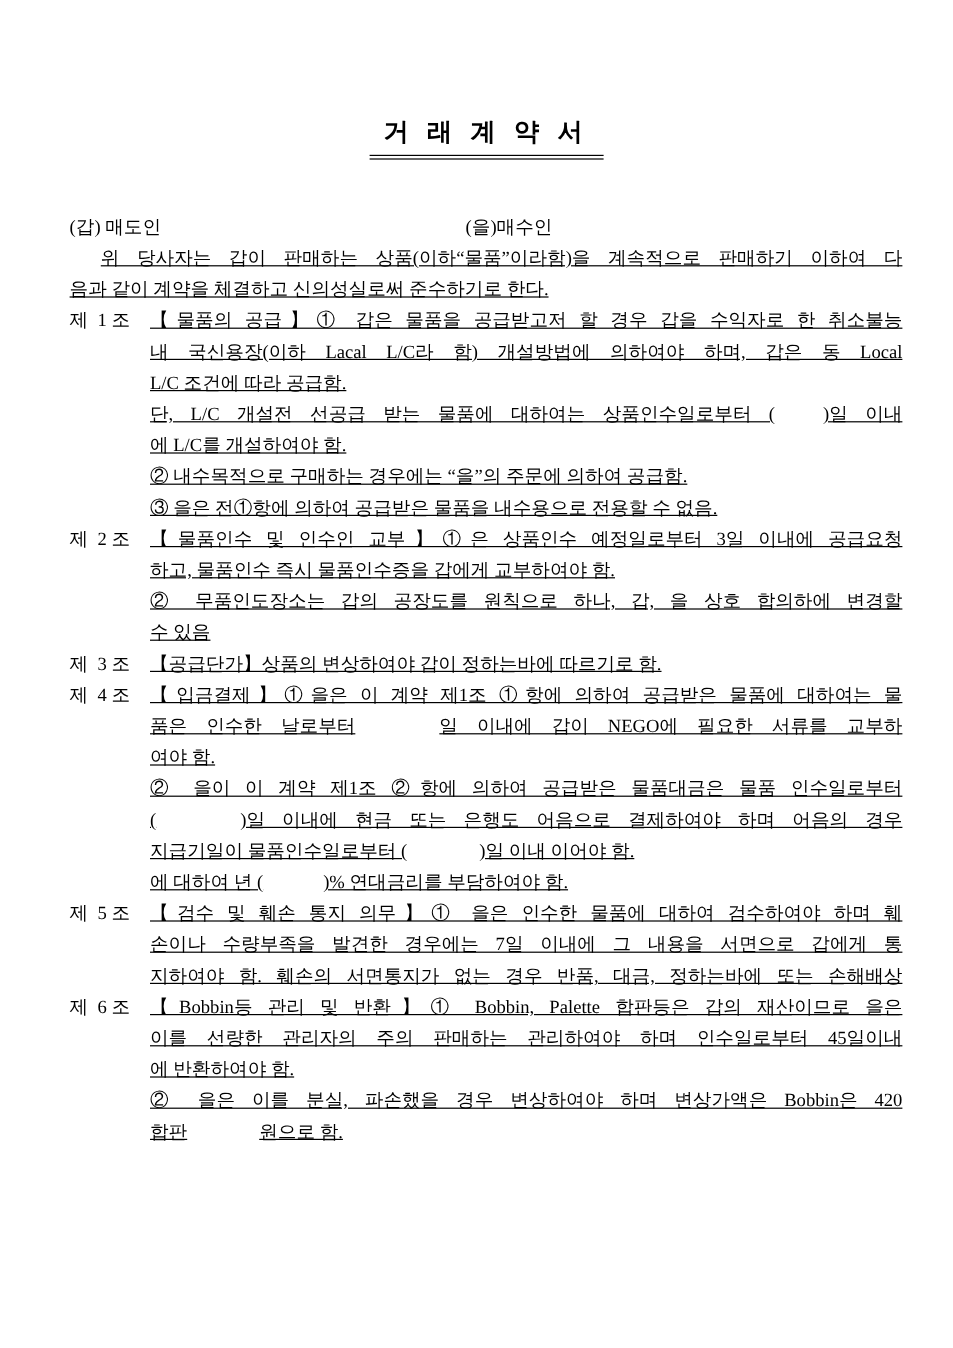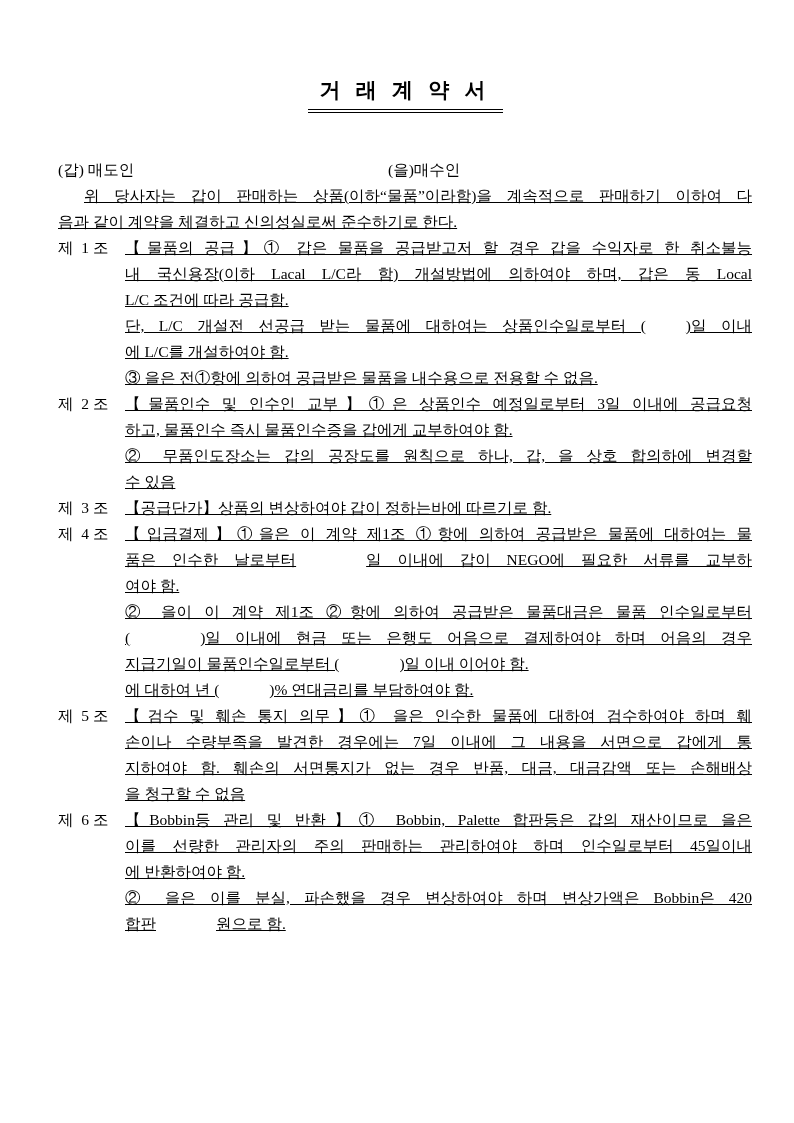--- a/index.html
+++ b/index.html
@@ -1,20 +1,20 @@
 <!DOCTYPE html>
 <html><head>
 <meta charset="utf-8">
 <style>
   html,body{margin:0;padding:0;background:#ffffff;}
   .page{
     width:794px;height:1123px;background:#ffffff;color:#000;
     font-family:"Liberation Serif","DejaVu Serif",serif;
     font-size:15.5px;box-sizing:border-box;
-    padding:76px 42px 0 58px;overflow:hidden;
+    padding:96px 42px 0 58px;overflow:hidden;
   }
   .title-wrap{text-align:center;margin-bottom:44px;}
   .doc-title{
     display:inline-block;font-size:21px;font-weight:bold;letter-spacing:5px;
     padding:0 12px 5px 12px;border-bottom:4px double #000;
   }
   .doc-body{line-height:26px;}
   .parties{display:flex;align-items:flex-end;}
   .party-a{width:330px;flex:0 0 330px;}
   .line{min-height:26px;text-decoration:underline;}
@@ -43,20 +43,21 @@
       </div>
     <div class="articles" id="articles">
         <div class="article">
           <div class="art-label">제&nbsp;&nbsp;1&nbsp;조</div>
           <div class="art-body">
             <div class="line fill">【물품의 공급】① 갑은 물품을 공급받고저 할 경우 갑을 수익자로 한 취소불능</div>
             <div class="line fill">내 국신용장(이하 Lacal L/C라 함) 개설방법에 의하여야 하며, 갑은 동 Local</div>
             <div class="line">L/C 조건에 따라 공급함.</div>
             <div class="line fill">단, L/C 개설전 선공급 받는 물품에 대하여는 상품인수일로부터 (<span class="gap" style="width: 40px;"></span>)일 이내</div>
             <div class="line">에 L/C를 개설하여야 함.</div>
+            <div class="line">② 내수목적으로 구매하는 경우에는 “을”의 주문에 의하여 공급함.</div>
             <div class="line">③ 을은 전①항에 의하여 공급받은 물품을 내수용으로 전용할 수 없음.</div>
           </div>
         </div>
         <div class="article">
           <div class="art-label">제&nbsp;&nbsp;2&nbsp;조</div>
           <div class="art-body">
             <div class="line fill">【물품인수 및 인수인 교부】①은 상품인수 예정일로부터 3일 이내에 공급요청</div>
             <div class="line">하고, 물품인수 즉시 물품인수증을 갑에게 교부하여야 함.</div>
             <div class="line fill">② 무품인도장소는 갑의 공장도를 원칙으로 하나, 갑, 을 상호 합의하에 변경할</div>
             <div class="line">수 있음</div>
@@ -78,22 +79,21 @@
             <div class="line fill">(<span class="gap" style="width: 70px;"></span>)일 이내에 현금 또는 은행도 어음으로 결제하여야 하며 어음의 경우</div>
             <div class="line">지급기일이 물품인수일로부터 (<span class="gap" style="width: 60px;"></span>)일 이내 이어야 함.</div>
             <div class="line">에 대하여 년 (<span class="gap" style="width: 50px;"></span>)% 연대금리를 부담하여야 함.</div>
           </div>
         </div>
         <div class="article">
           <div class="art-label">제&nbsp;&nbsp;5&nbsp;조</div>
           <div class="art-body">
             <div class="line fill">【검수 및 훼손 통지 의무】① 을은 인수한 물품에 대하여 검수하여야 하며 훼</div>
             <div class="line fill">손이나 수량부족을 발견한 경우에는 7일 이내에 그 내용을 서면으로 갑에게 통</div>
-            <div class="line fill">지하여야 함. 훼손의 서면통지가 없는 경우 반품, 대금, 대금감액 또는 손해배상</div>
-            <div class="line">을 청구할 수 없음</div>
+            <div class="line fill">지하여야 함. 훼손의 서면통지가 없는 경우 반품, 대금, 정하는바에 또는 손해배상</div>
           </div>
         </div>
         <div class="article">
           <div class="art-label">제&nbsp;&nbsp;6&nbsp;조</div>
           <div class="art-body">
             <div class="line fill">【Bobbin등 관리 및 반환】① Bobbin, Palette 합판등은 갑의 재산이므로 을은</div>
             <div class="line fill">이를 선량한 관리자의 주의 판매하는 관리하여야 하며 인수일로부터 45일이내</div>
             <div class="line">에 반환하여야 함.</div>
             <div class="line fill">② 을은 이를 분실, 파손했을 경우 변상하여야 하며 변상가액은 Bobbin은 420</div>
             <div class="line">합판<span class="gap" style="width: 60px;"></span>원으로 함.</div>

